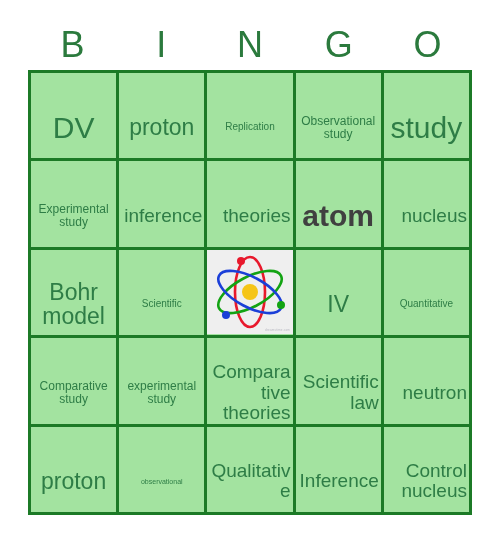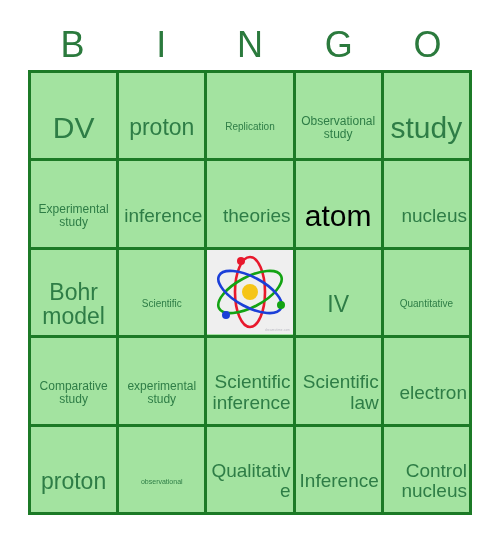--- a/index.html
+++ b/index.html
@@ -68,21 +68,21 @@
     width: 100%;
     word-wrap: break-word;
     margin-top: 24px;
   }
   .fs-xl   { font-size: 30px; }
   .fs-lg   { font-size: 23px; }
   .fs-md   { font-size: 19px; text-align: right; }
   .fs-sm   { font-size: 10px; }
   .fs-xs   { font-size: 12px; }
   .fs-tiny { font-size: 7px; }
-  .dark    { color: #000000; }
+  .dark    { color: #404040; font-weight: bold; }
 
   
   .free-space {
     background: #a3e3a0;
     padding: 0;
   }
   .atom-img {
     width: 86px;
     height: 84px;
     background: #efefef;
@@ -171,27 +171,27 @@
       <div class="cell">
         <span class="cell-text fs-sm">Quantitative</span>
       </div>
       <div class="cell">
         <span class="cell-text fs-xs">Comparative study</span>
       </div>
       <div class="cell">
         <span class="cell-text fs-xs">experimental study</span>
       </div>
       <div class="cell">
-        <span class="cell-text fs-md">Scientific inference</span>
+        <span class="cell-text fs-md">Comparative theories</span>
       </div>
       <div class="cell">
         <span class="cell-text fs-md">Scientific law</span>
       </div>
       <div class="cell">
-        <span class="cell-text fs-md">electron</span>
+        <span class="cell-text fs-md">neutron</span>
       </div>
       <div class="cell">
         <span class="cell-text fs-lg">proton</span>
       </div>
       <div class="cell">
         <span class="cell-text fs-tiny">observational</span>
       </div>
       <div class="cell">
         <span class="cell-text fs-md">Qualitative</span>
       </div>

